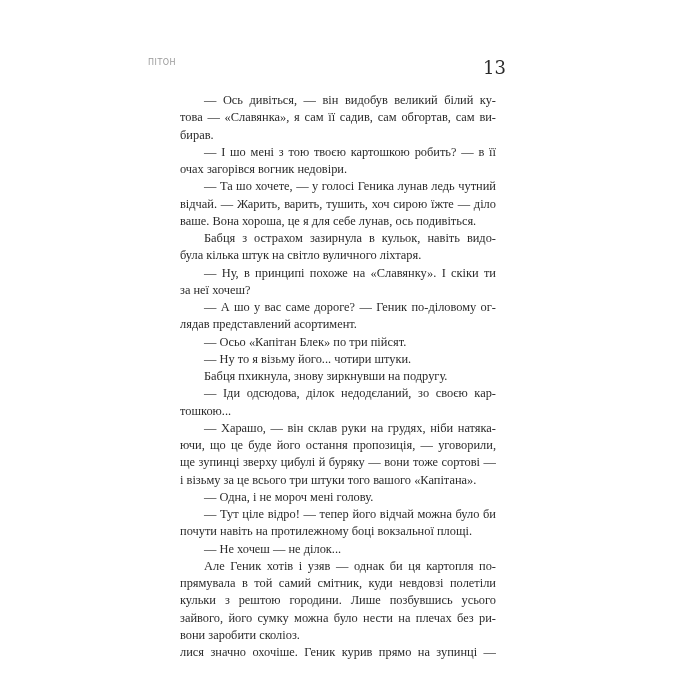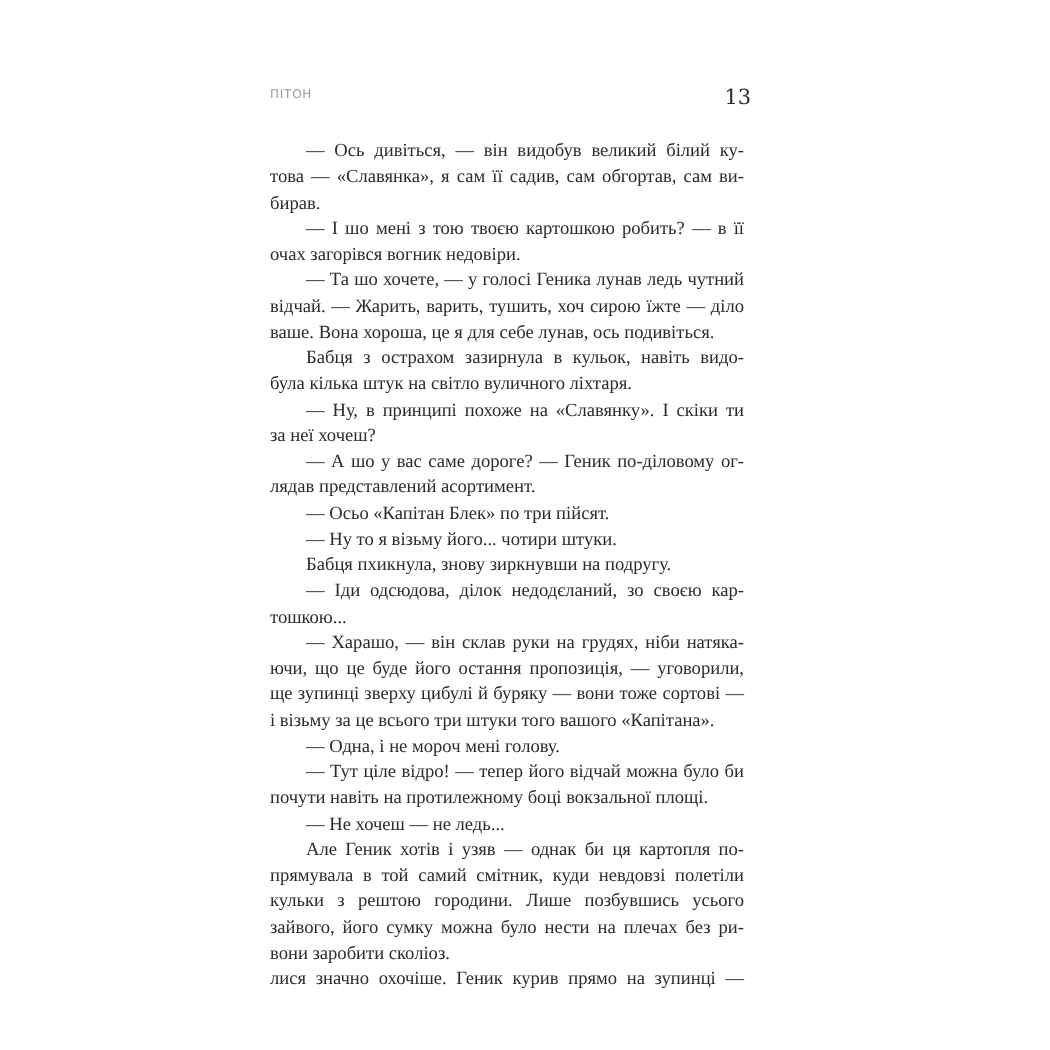--- a/index.html
+++ b/index.html
@@ -1,25 +1,25 @@
 <!DOCTYPE html>
 <html><head>
 <meta charset="utf-8">
 <style>
   html, body { margin: 0; padding: 0; background: #ffffff; }
   body { width: 700px; height: 700px; position: relative; overflow: hidden; }
   .page { position: absolute; left: 0; top: 0; width: 700px; height: 700px; background: #fff; }
   .running-head {
-    position: absolute; left: 180px; top: 58px;
+    position: absolute; left: 148px; top: 58px;
     font-family: "DejaVu Sans", sans-serif; font-size: 8px; color: #9a9a9a;
     letter-spacing: 0.5px;
   }
   .page-number {
     position: absolute; left: 483px; top: 57px;
-    font-family: "DejaVu Serif", serif; font-size: 14px; color: #2a2a2a;
+    font-family: "DejaVu Serif", serif; font-size: 18px; color: #2a2a2a;
   }
   .text-block {
     position: absolute; left: 180px; top: 92px; width: 316px;
     font-family: Liberation Serif, serif; font-size: 12.4px; line-height: 17.25px;
     color: #2b2b2b; text-align: justify; hyphens: manual;
   }
   .line { display: block; text-align: justify; text-align-last: justify; white-space: nowrap; overflow: visible; }
   .line.last { text-align-last: left; }
   .line.indent { padding-left: 24px; }
 </style>
@@ -49,21 +49,21 @@
       <span class="line indent last">Бабця пхикнула, знову зиркнувши на подругу.</span>
       <span class="line indent">— Іди одсюдова, ділок недодєланий, зо своєю кар-</span>
       <span class="line last">тошкою...</span>
       <span class="line indent">— Харашо, — він склав руки на грудях, ніби натяка-</span>
       <span class="line">ючи, що це буде його остання пропозиція, — уговорили,</span>
       <span class="line">ще зупинці зверху цибулі й буряку — вони тоже сортові —</span>
       <span class="line last">і візьму за це всього три штуки того вашого «Капітана».</span>
       <span class="line indent last">— Одна, і не мороч мені голову.</span>
       <span class="line indent">— Тут ціле відро! — тепер його відчай можна було би</span>
       <span class="line last">почути навіть на протилежному боці вокзальної площі.</span>
-      <span class="line indent last">— Не хочеш — не ледь...</span>
+      <span class="line indent last">— Не хочеш — не ділок...</span>
       <span class="line indent">Але Геник хотів і узяв — однак би ця картопля по-</span>
       <span class="line">прямувала в той самий смітник, куди невдовзі полетіли</span>
       <span class="line">кульки з рештою городини. Лише позбувшись усього</span>
       <span class="line">зайвого, його сумку можна було нести на плечах без ри-</span>
       <span class="line last">вони заробити сколіоз.</span>
       <span class="line">лися значно охочіше. Геник курив прямо на зупинці —</span>
     </div>
 </div>
 
 </body></html>

